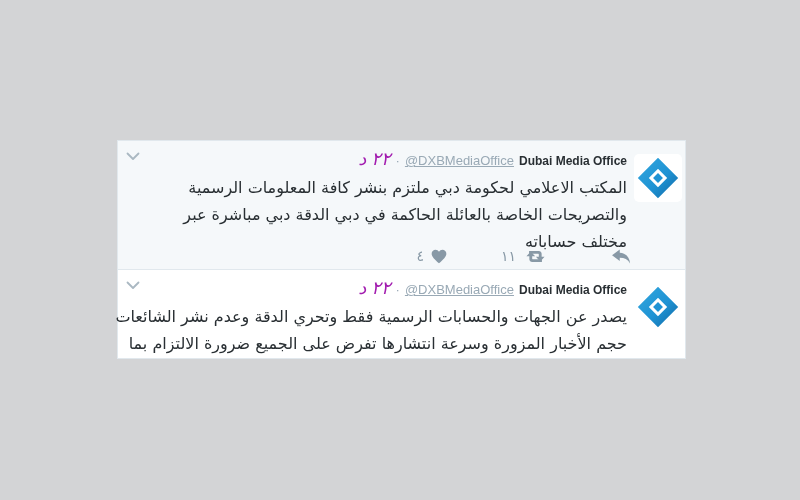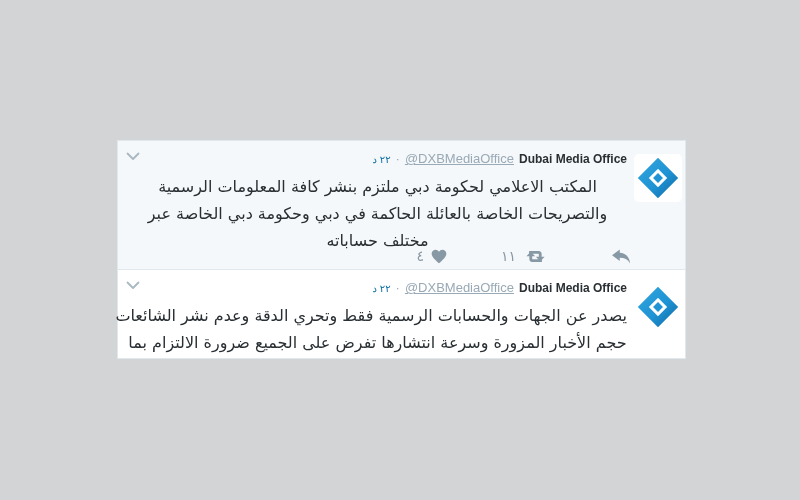--- a/index.html
+++ b/index.html
@@ -11,22 +11,22 @@
   .tweet-focused{height:130px;background:#f5f8fa;}
   .tweet-plain{height:89px;background:#ffffff;border-top:none;}
   .avatar{position:absolute;top:13px;right:3px;width:48px;height:48px;background:#ffffff;
           border-radius:5px;display:flex;align-items:center;justify-content:center;}
   .chevron{position:absolute;top:11px;left:8px;width:14px;height:9px;cursor:pointer;}
   .content{padding:9px 58px 0 10px;}
   .header{display:flex;direction:rtl;align-items:baseline;gap:5px;white-space:nowrap;line-height:18px;}
   .name{font-size:12px;font-weight:bold;color:#292f33;cursor:pointer;}
   .handle{font-size:13px;color:#99a9b5;direction:ltr;unicode-bidi:embed;cursor:pointer;text-decoration:underline;}
   .sep{font-size:13px;color:#99a9b5;}
-  .time{font-size:10px;color:#0369a1;cursor:pointer;}
-  .text{margin-top:4px;font-size:16px;line-height:27px;color:#292f33;text-align:center;
+  .time{font-size:18px;color:#a21caf;cursor:pointer;font-style:italic;}
+  .text{margin-top:4px;font-size:16px;line-height:27px;color:#292f33;text-align:right;
         font-family:"DejaVu Sans",sans-serif;}
   .text .tline{white-space:nowrap;}
   .actions{position:absolute;top:105px;right:53px;left:10px;height:20px;
            display:flex;direction:rtl;align-items:center;color:#8899a6;}
   .action{display:flex;direction:rtl;align-items:center;gap:6px;cursor:pointer;}
   .action-reply{margin-left:62px;}
   .action-retweet{margin-left:53px;}
   .count{font-size:14px;color:#8899a6;font-family:"DejaVu Sans",sans-serif;line-height:16px;}
   svg{display:block;}
 </style>
@@ -59,21 +59,21 @@
       </span>
       <div class="content">
         <div class="header">
           <span class="name">Dubai Media Office</span>
           <span class="handle">@DXBMediaOffice</span>
           <span class="sep">·</span>
           <span class="time">٢٢ د</span>
         </div>
         <div class="text">
           <div class="tline">المكتب الاعلامي لحكومة دبي ملتزم بنشر كافة المعلومات الرسمية</div>
-          <div class="tline">والتصريحات الخاصة بالعائلة الحاكمة في دبي وحكومة دبي الخاصة عبر</div>
+          <div class="tline">والتصريحات الخاصة بالعائلة الحاكمة في دبي الدقة دبي مباشرة عبر</div>
           <div class="tline">مختلف حساباته</div>
         </div>
       </div>
       <div class="actions">
         <span class="action action-reply">
           <svg width="21" height="15" viewBox="0 0 24 17">
             <path d="M10 0.5 L10 4.1 C16.8 4.7 21.2 9 21.8 16.4 C19.3 12 15.4 10 10 10 L10 13.6 L1.2 7 Z" fill="#8899a6"></path>
           </svg>
         </span>
         <span class="action action-retweet">

